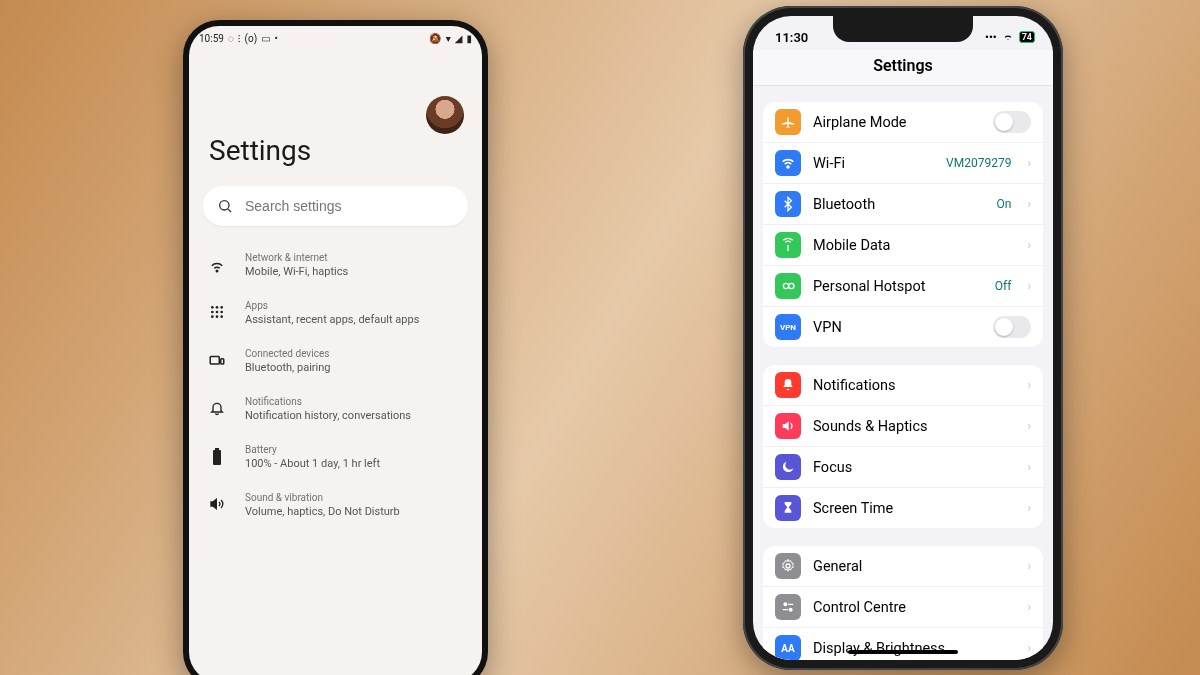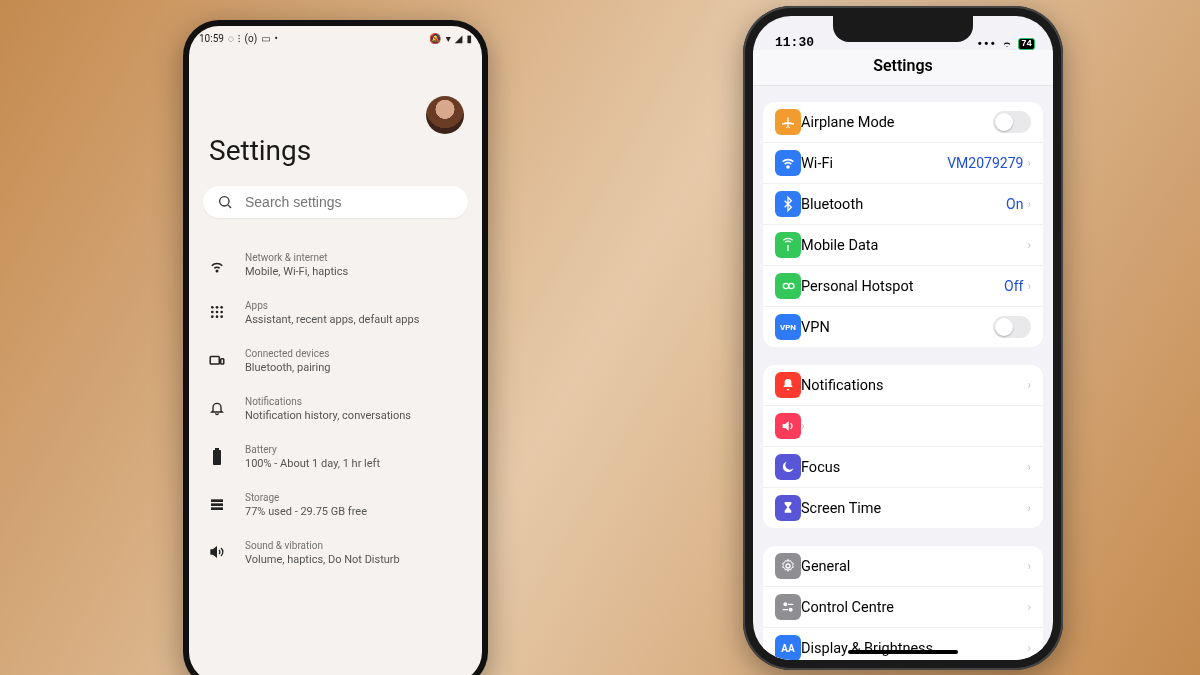--- a/index.html
+++ b/index.html
@@ -59,21 +59,21 @@
     top: 108px;
     font-size: 28px;
     font-weight: 400;
     color: #1a1a1a;
   }
   .android-search {
     position: absolute;
     left: 14px;
     right: 14px;
     top: 160px;
-    height: 32px;
+    height: 40px;
     background: #fff;
     border-radius: 22px;
     display: flex;
     align-items: center;
     padding: 0 14px;
     box-shadow: 0 1px 2px rgba(0,0,0,0.06);
   }
   .android-search .icon { margin-right: 12px; color:#333; }
   .android-search input {
     border: none;
@@ -142,26 +142,25 @@
     width: 140px;
     height: 26px;
     background: #1a1a1a;
     border-bottom-left-radius: 16px;
     border-bottom-right-radius: 16px;
     z-index: 5;
   }
   .ios-status {
     display: flex;
     justify-content: space-between;
-    align-items: flex-end;
+    align-items: center;
     padding: 8px 18px 0 22px;
     height: 34px;
     font-size: 13px;
     font-weight: 600;
-    font-family: Liberation Mono, monospace;
   }
   .ios-status .right { display:flex; gap:4px; align-items:center; font-size:11px;}
   .ios-status .batt { border:1px solid #22c55e; border-radius:3px; font-size:9px; padding:0 2px; font-weight:600; background:#000; color:#fff;}
   .ios-header {
     text-align: center;
     font-size: 16px;
     font-weight: 600;
     padding: 6px 0 10px 0;
     border-bottom: 1px solid #e3e3e8;
     background: #f8f8fa;
@@ -178,35 +177,36 @@
     border-radius: 12px;
     margin-bottom: 18px;
     overflow: hidden;
   }
   .ios-row {
     display: flex;
     align-items: center;
     padding: 7px 12px;
     border-bottom: 1px solid #efeff3;
     min-height: 35px;
+    gap: 12px;
   }
   .ios-row:last-child { border-bottom: none; }
   .ios-icon {
     width: 26px;
     height: 26px;
     border-radius: 6px;
     display: flex;
     align-items: center;
     justify-content: center;
     flex-shrink: 0;
     color: #fff;
   }
   .ios-icon svg { width:16px; height:16px; }
   .ios-label { font-size: 14.5px; color: #000; flex: 1; }
-  .ios-value { font-size: 14px; color: #1d4ed8; margin-right: 4px; }
+  .ios-value { font-size: 12px; color: #0f766e; margin-right: 4px; }
   .ios-chevron { color: #c5c5c9; font-size: 12px; }
   .ios-toggle {
     width: 38px; height: 22px;
     background: #e9e9eb;
     border-radius: 11px;
     position: relative;
     flex-shrink: 0;
   }
   .ios-toggle::after {
     content:"";
@@ -328,33 +328,20 @@
               <rect x="4" y="0" width="4" height="2"></rect>
             </svg>
           </span>
         <div class="texts">
             <div class="title">Battery</div>
             <div class="subtitle">100% - About 1 day, 1 hr left</div>
           </div>
       </div>
       <div class="android-item">
         <span class="icon-slot">
-            <svg width="16" height="16" viewBox="0 0 24 24" fill="currentColor">
-              <rect x="3" y="5" width="18" height="4"></rect>
-              <rect x="3" y="11" width="18" height="4"></rect>
-              <rect x="3" y="17" width="18" height="4"></rect>
-            </svg>
-          </span>
-        <div class="texts">
-            <div class="title">Storage</div>
-            <div class="subtitle">77% used - 29.75 GB free</div>
-          </div>
-      </div>
-      <div class="android-item">
-        <span class="icon-slot">
             <svg width="16" height="16" viewBox="0 0 24 24" fill="none" stroke="currentColor" stroke-width="2">
               <path d="M11 5 6 9H3v6h3l5 4z" fill="currentColor"></path>
               <path d="M15 9a4 4 0 0 1 0 6"></path>
               <path d="M18 6a8 8 0 0 1 0 12"></path>
             </svg>
           </span>
         <div class="texts">
             <div class="title">Sound &amp; vibration</div>
             <div class="subtitle">Volume, haptics, Do Not Disturb</div>
           </div>
@@ -453,20 +440,21 @@
           <div class="ios-label">Notifications</div>
           <span class="ios-chevron">›</span>
         </div>
         <div class="ios-row">
           <div class="ios-icon" style="background:#ff3b5c">
               <svg viewBox="0 0 24 24" fill="currentColor">
                 <path d="M4 9v6h4l5 4V5L8 9z"></path>
                 <path d="M16 8a5 5 0 0 1 0 8" fill="none" stroke="currentColor" stroke-width="2"></path>
               </svg>
             </div>
+          <div class="ios-label">Sounds &amp; Haptics</div>
           <span class="ios-chevron">›</span>
         </div>
         <div class="ios-row">
           <div class="ios-icon" style="background:#5856d6">
               <svg viewBox="0 0 24 24" fill="currentColor">
                 <path d="M20 14A8 8 0 1 1 10 4a6 6 0 0 0 10 10z"></path>
               </svg>
             </div>
           <div class="ios-label">Focus</div>
           <span class="ios-chevron">›</span>

